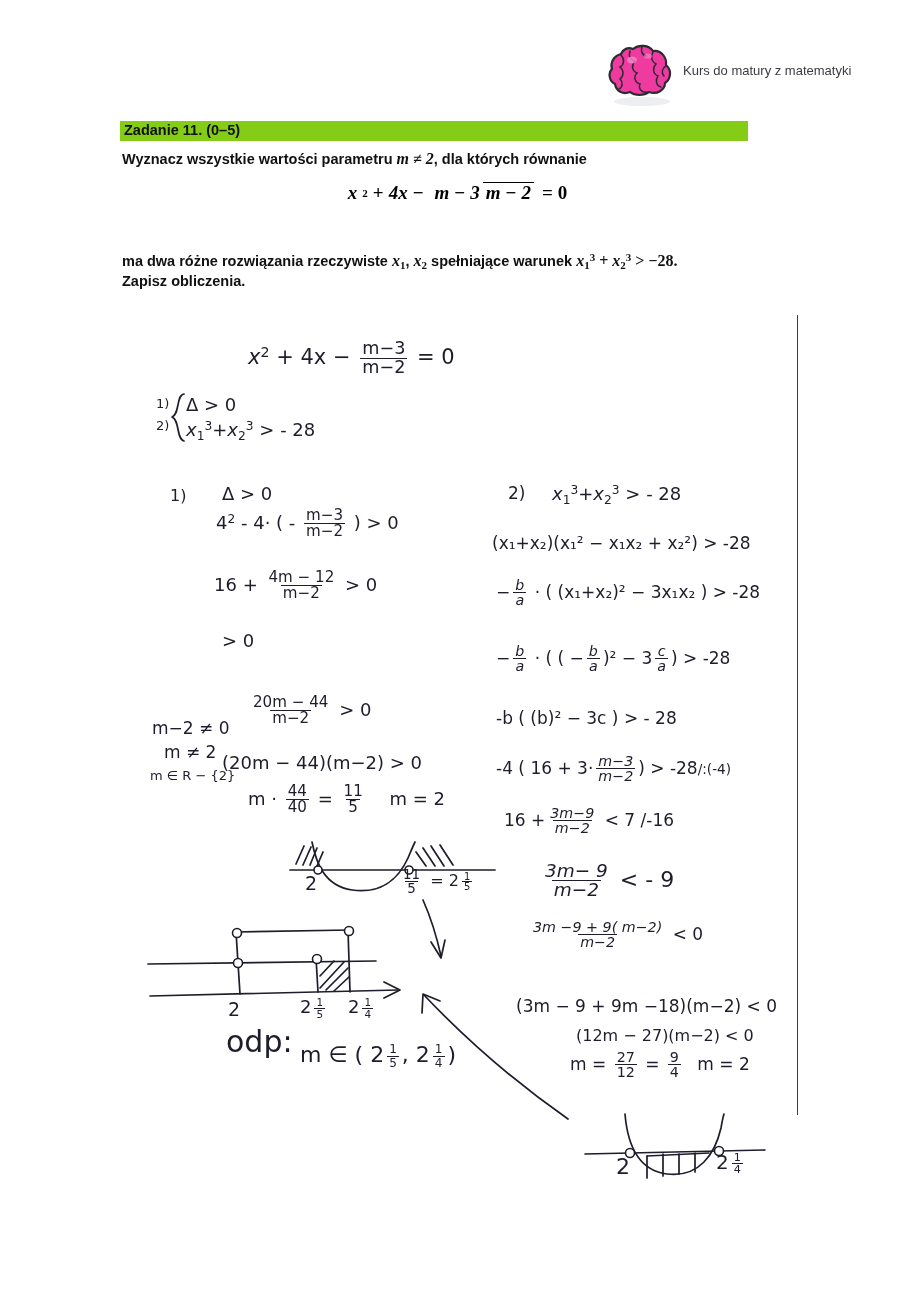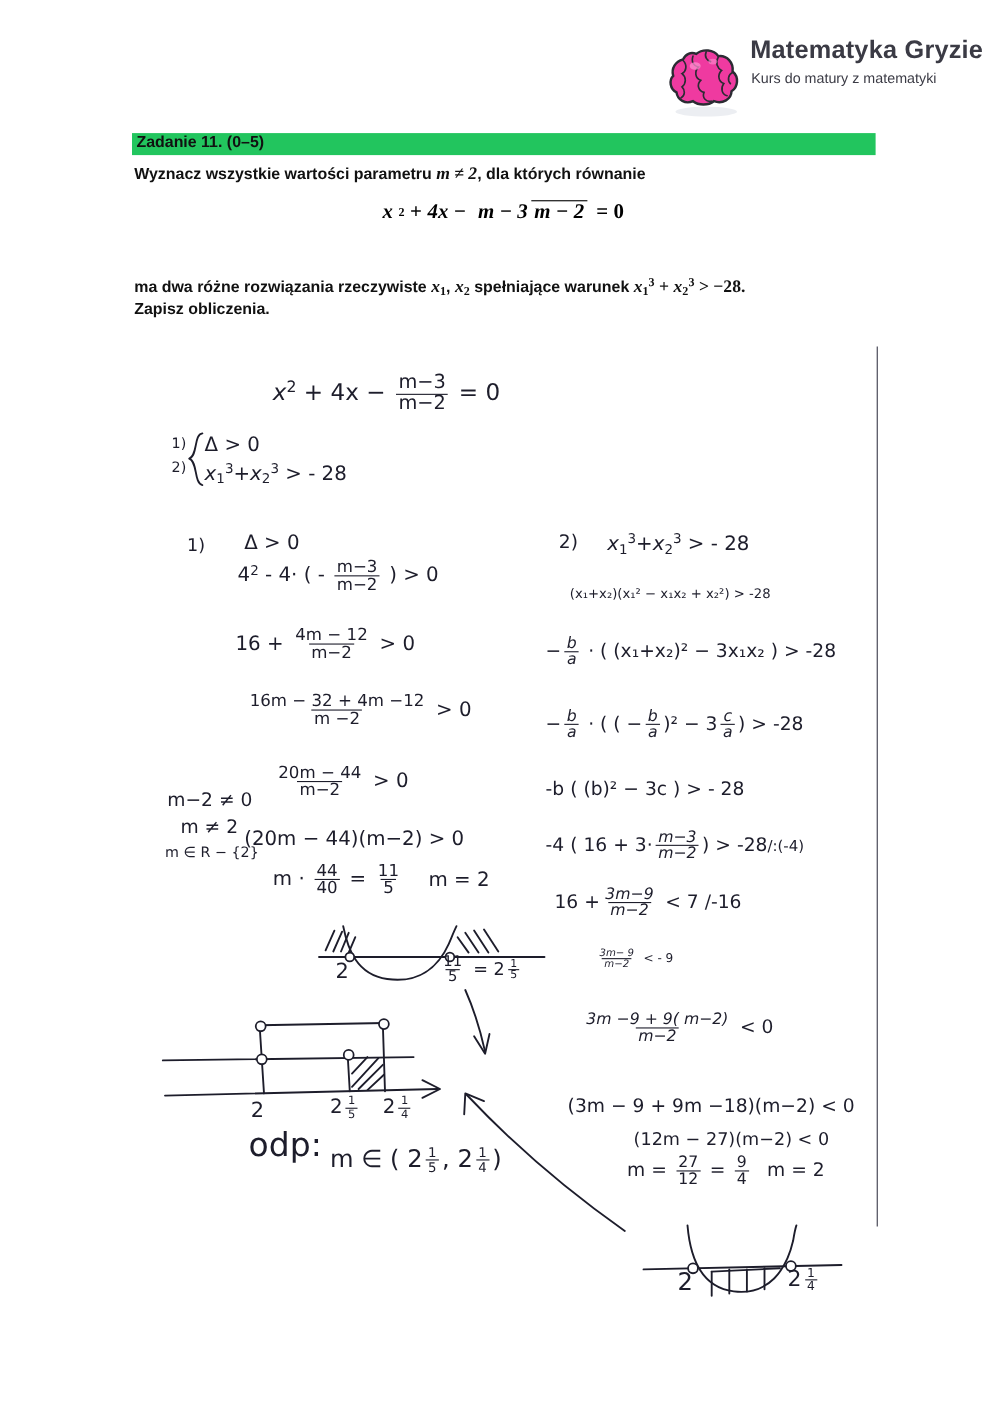--- a/index.html
+++ b/index.html
@@ -57,23 +57,23 @@
     font-size: 13px;
     color: #3b3b45;
     white-space: nowrap;
   }
 
   
   .task-band {
     position: absolute;
     left: 120px;
     top: 121px;
-    width: 676px;
+    width: 628px;
     height: 20px;
-    background: #22c55e;
+    background: #84cc16;
   }
   .task-band-label {
     position: absolute;
     left: 4px;
     top: 1px;
     font-size: 14.5px;
     font-weight: bold;
     color: #111;
     white-space: nowrap;
   }
@@ -197,21 +197,20 @@
         <path d="M17 23 C21 27 20 33 16 35 C20 38 20 44 16 47 C19 50 19 55 15 57"></path>
         <path d="M49 20 C46 25 48 30 52 32 C48 36 49 42 54 44 C51 48 52 54 57 55"></path>
         <path d="M38 15 C36 20 39 23 42 24"></path>
         <path d="M62 34 C58 36 57 41 60 44"></path>
       </g>
       <ellipse cx="28" cy="28" rx="5" ry="3.4" fill="#ff8fd0" stroke="none" opacity=".75"></ellipse>
       <ellipse cx="44" cy="24" rx="4" ry="2.6" fill="#ff8fd0" stroke="none" opacity=".6"></ellipse>
     </svg>
     <div class="brain-shadow"></div>
   </div>
-  <div class="brand-title">Matematyka Gryzie</div>
   <div class="brand-sub">Kurs do matury z matematyki</div>
 </div>
 
 <div class="task-band">
   <div class="task-band-label">Zadanie 11. (0–5)</div>
 </div>
 
 <div class="task-line task-line-1">
   <span>Wyznacz wszystkie wartości parametru</span>
   <span class="mathit">m ≠ 2</span><span>, dla których równanie</span>
@@ -284,24 +283,20 @@
 <div class="hw" style="left:214px; top:570px; font-size:18px;">
   <span>16  +</span>
   <span class="hfrac">
     <span class="num">4m − 12</span>
     <span class="den">m−2</span>
   </span>
   <span>&gt; 0</span>
 </div>
 
 <div class="hw" style="left:222px; top:630px; font-size:18px;">
-  <span class="hfrac">
-    <span class="num">16m − 32 + 4m −12</span>
-    <span class="den">m −2</span>
-  </span>
   <span>&gt; 0</span>
 </div>
 
 <div class="hw" style="left:248px; top:695px; font-size:18px;">
   <span class="hfrac">
     <span class="num">20m − 44</span>
     <span class="den">m−2</span>
   </span>
   <span>&gt; 0</span>
 </div>
@@ -407,21 +402,21 @@
   <path d="M6 10 C40 46 90 92 150 134"></path>
   <polyline points="4,28 5,9 22,16"></polyline>
 </svg>
 
 <div class="hw" style="left:508px; top:483px; font-size:17px;">2)</div>
 <div class="hw" style="left:552px; top:483px; font-size:18px;">
   <span class="hw-i">x</span><span class="hsub">1</span><span class="hsup">3</span><span>+</span><span class="hw-i">x</span><span class="hsub">2</span><span class="hsup">3</span>
   <span>&gt; - 28</span>
 </div>
 
-<div class="hw" style="left:518px; top:533px; font-size:12px;">(x₁+x₂)(x₁² − x₁x₂ + x₂²) &gt; -28</div>
+<div class="hw" style="left:492px; top:533px; font-size:17px;">(x₁+x₂)(x₁² − x₁x₂ + x₂²) &gt; -28</div>
 
 <div class="hw" style="left:496px; top:578px; font-size:17px;">
   <span>−</span><span class="hfrac">
     <span class="num hw-i">b</span>
     <span class="den hw-i">a</span>
   </span>
   <span>· ( (x₁+x₂)² − 3x₁x₂ )  &gt; -28</span>
 </div>
 
 <div class="hw" style="left:496px; top:644px; font-size:17px;">
@@ -449,21 +444,21 @@
 
 <div class="hw" style="left:504px; top:806px; font-size:17px;">
   <span>16   +</span><span class="hfrac">
     <span class="num hw-i">3m−9</span>
     <span class="den hw-i">m−2</span>
   </span>
   <span>&lt; 7</span>
   <span>/-16</span>
 </div>
 
-<div class="hw" style="left:540px; top:862px; font-size:11px;">
+<div class="hw" style="left:540px; top:862px; font-size:22px;">
   <span class="hfrac">
     <span class="num hw-i">3m− 9</span>
     <span class="den hw-i">m−2</span>
   </span>
   <span>&lt; - 9</span>
 </div>
 
 <div class="hw" style="left:528px; top:920px; font-size:17px;">
   <span class="hfrac">
     <span class="num hw-i">3m −9 + 9( m−2)</span>

